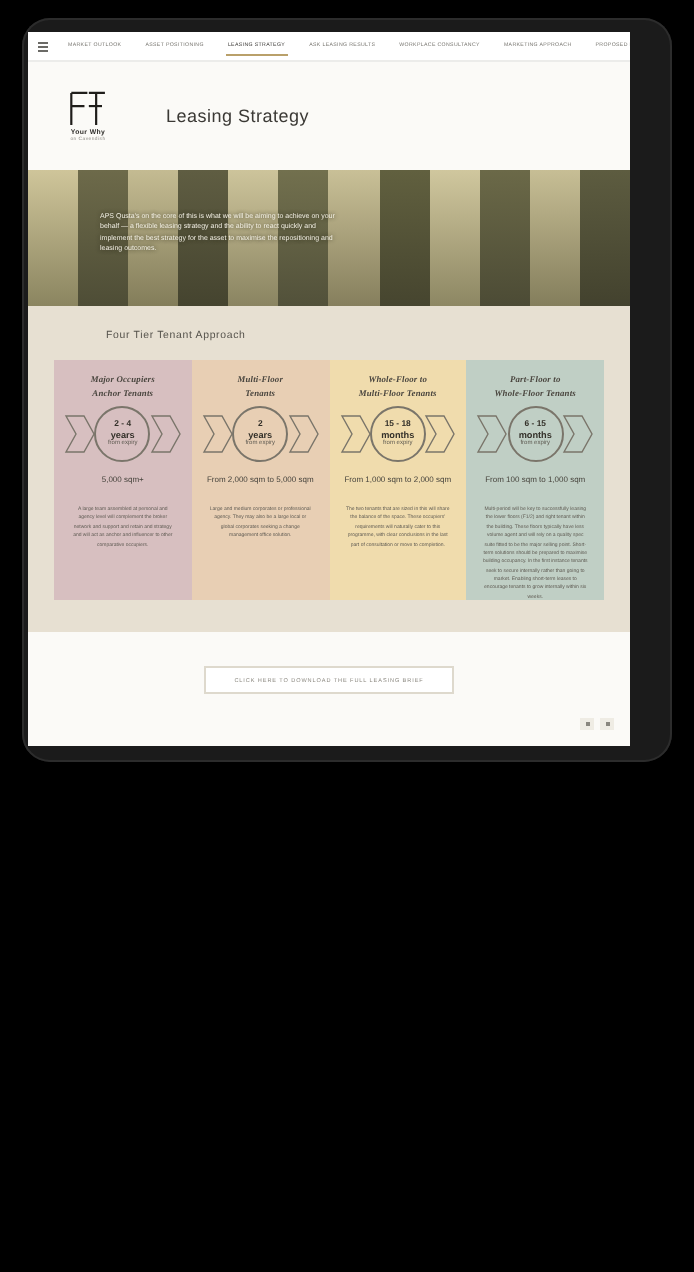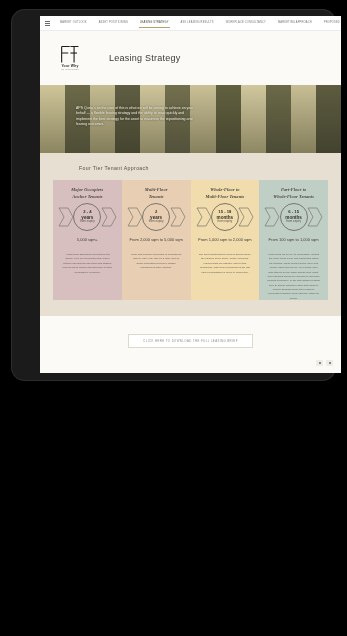--- a/index.html
+++ b/index.html
@@ -17,21 +17,21 @@
     width: 325px; height: 372px;
     background: #1b1b1b;
     border-radius: 14px;
     box-shadow: 0 0 0 1px #2c2c2c inset;
   }
   .device-notch {
     position:absolute; left:118px; top:9px; width:92px; height:7px;
     background:#0d0d0d; border-radius:4px;
   }
   .screen {
-    position: absolute; left: 29px; top: 7px;
+    position: absolute; left: 3px; top: 7px;
     width: 301px; height: 357px;
     background: #fbfaf7;
     overflow: hidden;
   }
 
   
   .nav {
     height: 15px; background:#ffffff; border-bottom:1px solid #ececea;
     display:flex; align-items:center; padding:0 5px; gap:0;
     position:relative;

